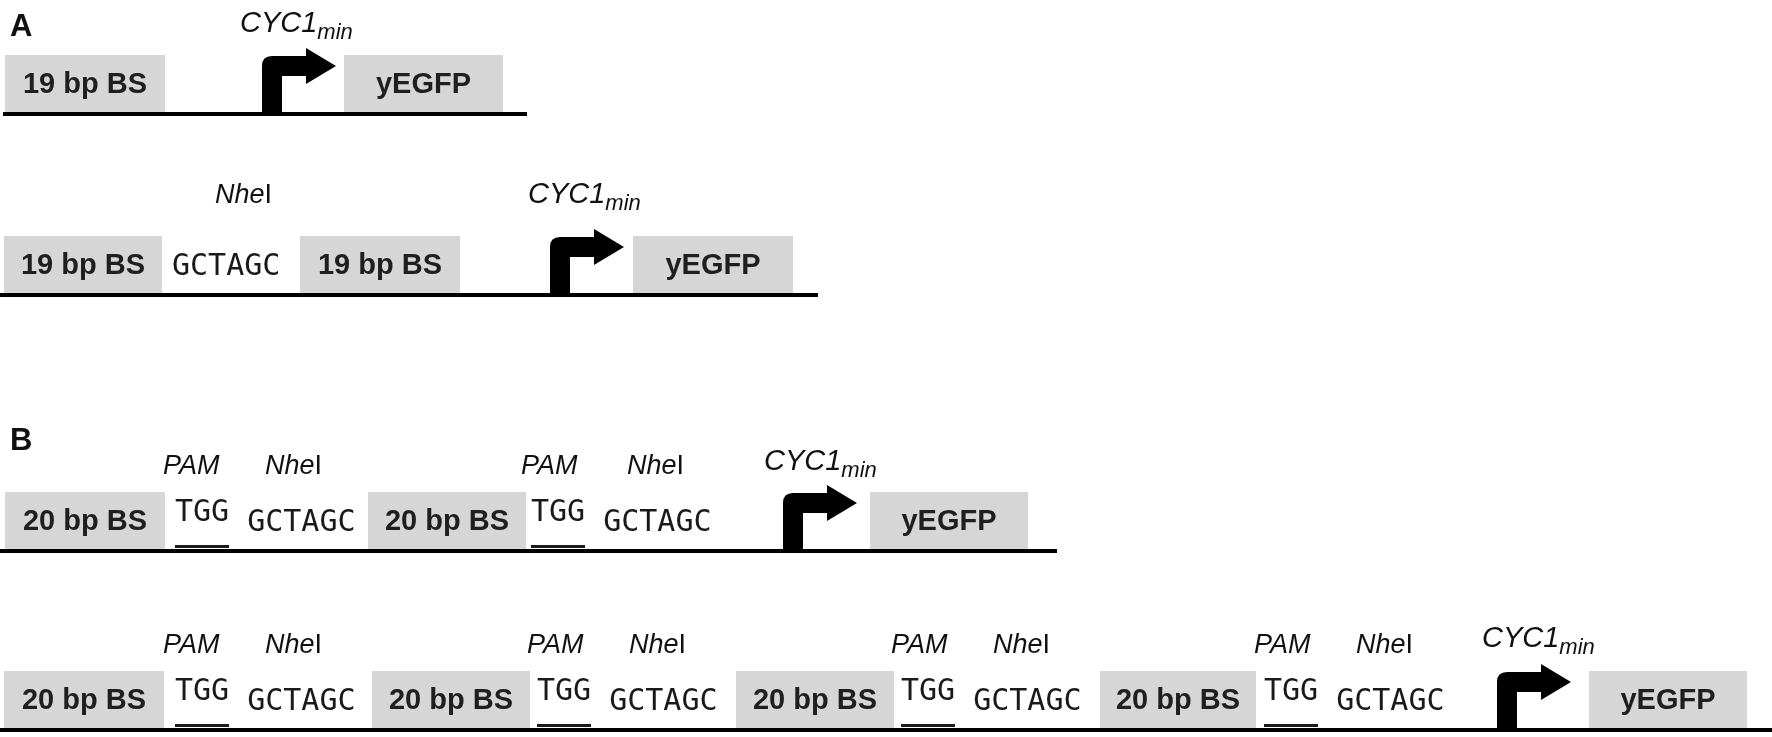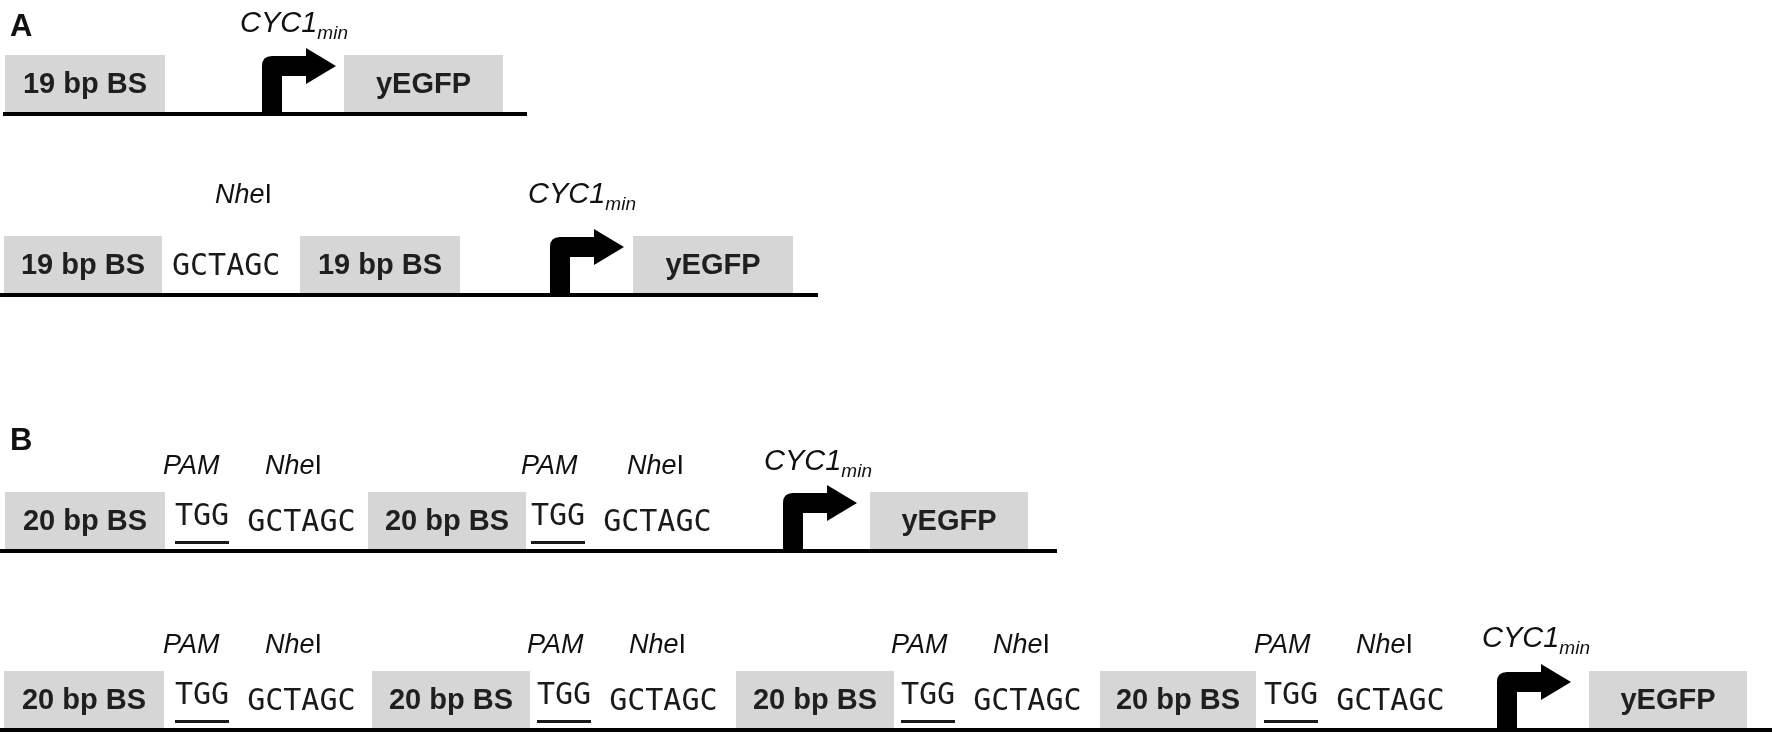--- a/index.html
+++ b/index.html
@@ -39,41 +39,41 @@
     display: flex;
     align-items: center;
     gap: 18px;
     font-family: "DejaVu Sans Mono", "Liberation Mono", monospace;
     font-size: 30px;
     color: #1a1a1a;
     white-space: nowrap;
   }
   .seq .u {
     border-bottom: 3px solid #1a1a1a;
-    padding-bottom: 9px;
+    padding-bottom: 17px;
   }
   .flabel {
     position: absolute;
     font-size: 27px;
     font-style: italic;
     color: #111111;
     line-height: 1;
     white-space: nowrap;
   }
   .flabel .up { font-style: normal; }
   .cyc1 {
     position: absolute;
     font-size: 29px;
     font-style: italic;
     color: #111111;
     line-height: 1;
     white-space: nowrap;
   }
   .cyc1 sub {
-    font-size: 19px;
+    font-size: 22px;
     line-height: 0;
   }
   .promoter { position: absolute; }
 </style>
 </head>
 <body>
 
 <div class="figure">
     <div class="panel-label" style="left: 10px; top: 10px;">A</div>
     <div class="baseline" style="left: 3px; top: 112px; width: 524px; background: rgb(0, 0, 0);"></div>

